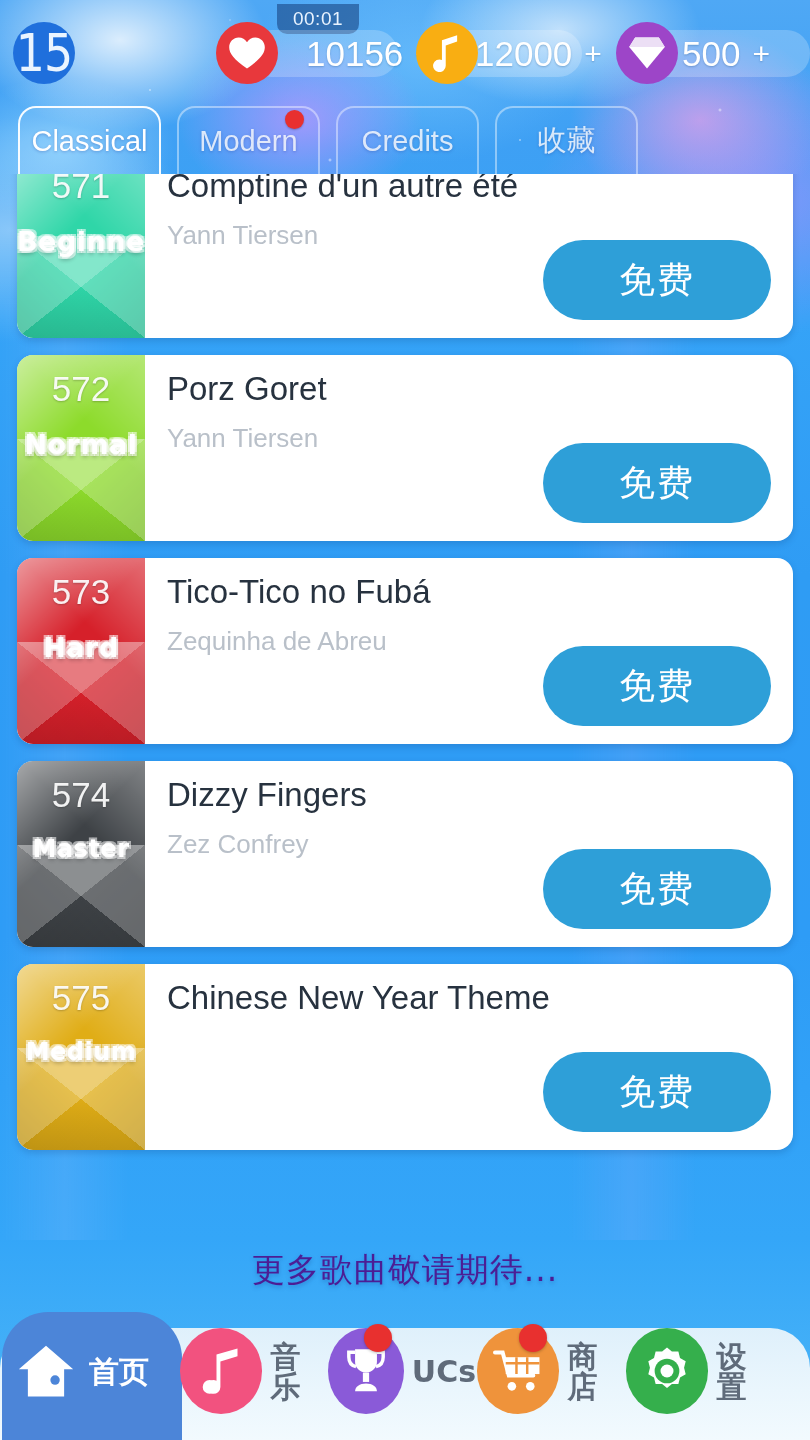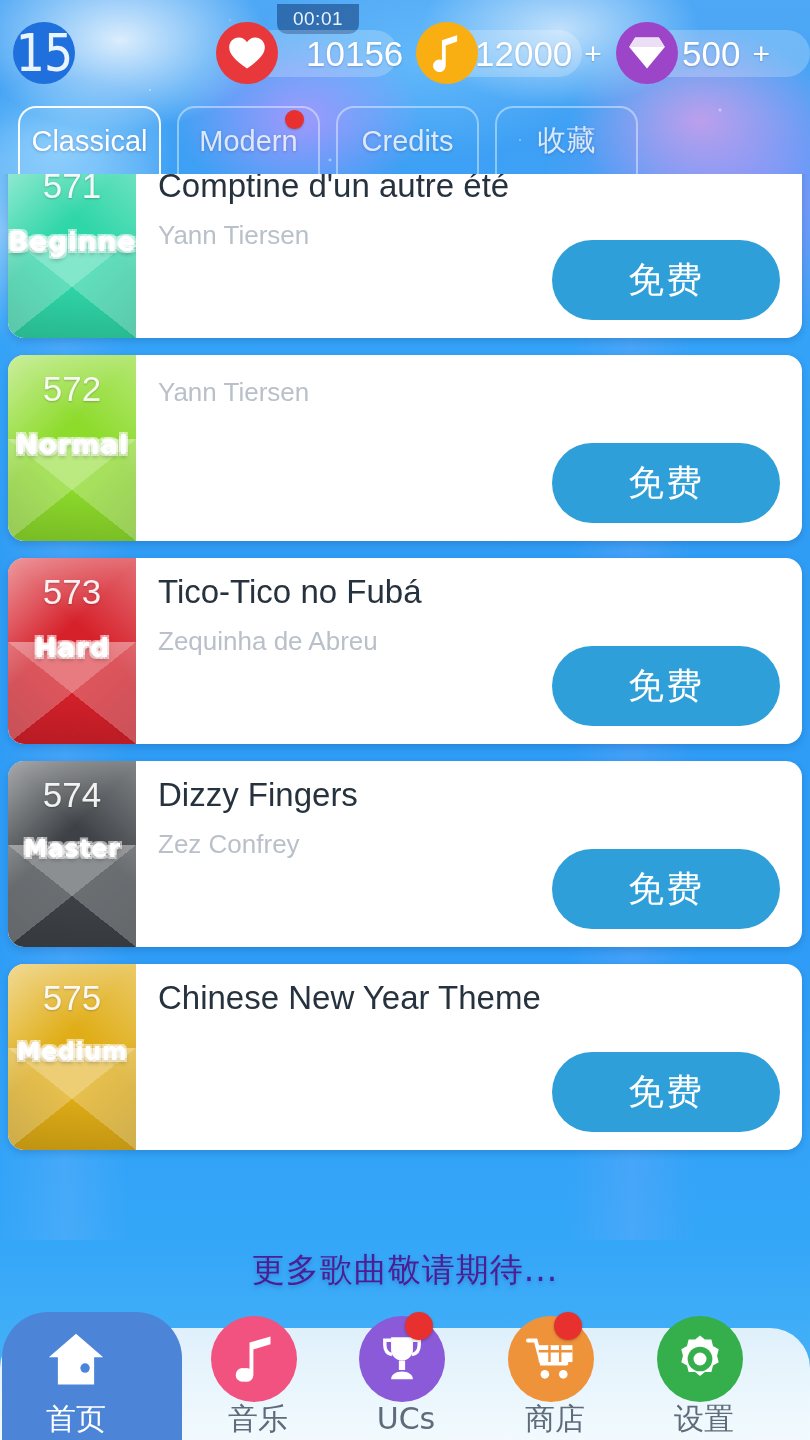--- a/index.html
+++ b/index.html
@@ -131,21 +131,21 @@
     position: absolute; right: 14px; top: 2px;
     width: 19px; height: 19px; border-radius: 50%;
     background: #e8302f;
     box-shadow: 0 1px 2px rgba(0,0,0,.25);
   }
 
   
   #songlist {
     position: absolute; left: 0; top: 174px; width: 810px; height: 1000px;
     overflow: hidden; z-index: 5;
-    padding: 0 8px;
+    padding: 0 17px;
   }
   .song-card {
     position: relative;
     height: 186px;
     margin-bottom: 17px;
     background: #ffffff;
     border-radius: 16px;
     box-shadow: 0 3px 7px rgba(10,50,110,.20);
     display: flex;
     overflow: hidden;
@@ -230,22 +230,22 @@
     position: absolute; left: 0; bottom: 0; width: 810px; height: 130px;
     z-index: 14;
   }
   #nav-bg {
     position: absolute; left: 0; right: 0; bottom: 0; height: 112px;
     background: linear-gradient(180deg, #dff0fb 0%, #eaf6fd 55%, #f2fafe 100%);
     border-radius: 40px 40px 0 0;
   }
   .nav-item {
     position: absolute; bottom: 0; width: 148px; height: 130px;
-    display: flex; flex-direction: column; align-items: center;
-    justify-content: flex-end; padding-bottom: 6px;
+    display: flex; flex-direction: row; align-items: center;
+    justify-content: center; padding-bottom: 6px; font-weight: bold;
   }
   #nav-home  { left: 2px; }
   #nav-music { left: 180px; }
   #nav-ucs   { left: 328px; }
   #nav-shop  { left: 477px; }
   #nav-set   { left: 626px; }
 
   .nav-item.active #home-panel {
     position: absolute; left: 0; bottom: 0; width: 180px; height: 128px;
     background: #4c85d8;
@@ -360,20 +360,21 @@
   </div>
 
   <div class="song-card">
     <div class="diff-badge" style="background:#8ddb2b">
       <div class="facets"></div>
       <div class="facets2"></div>
       <div class="num">572</div>
       <div class="lvl">Normal</div>
     </div>
     <div class="song-info">
+      <div class="song-title">Porz Goret</div>
       <div class="song-artist">Yann Tiersen</div>
       <div class="free-btn">免费</div>
     </div>
   </div>
 
   <div class="song-card">
     <div class="diff-badge" style="background:#d6202a">
       <div class="facets"></div>
       <div class="facets2"></div>
       <div class="num">573</div>

